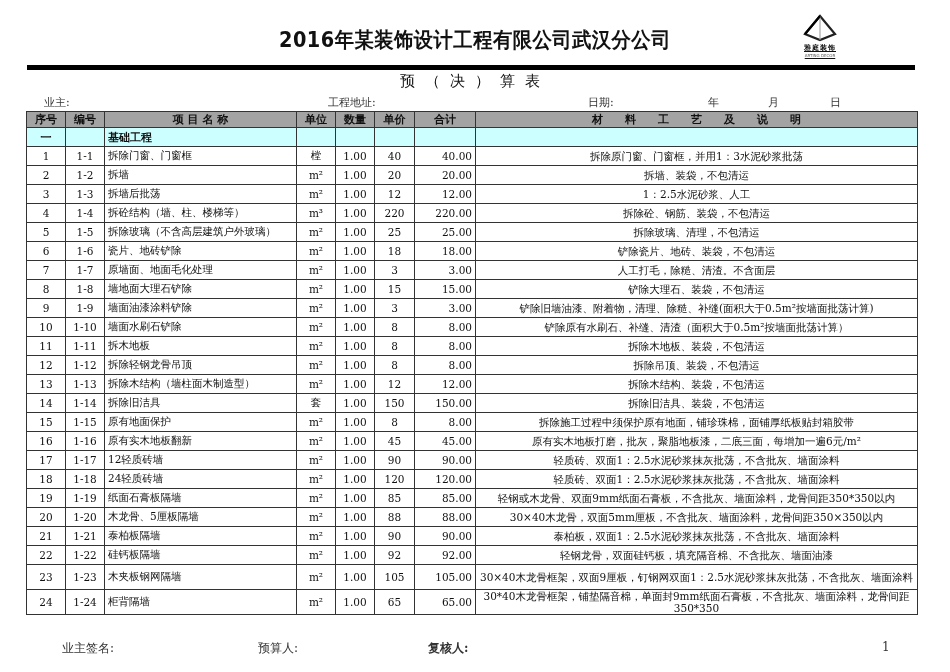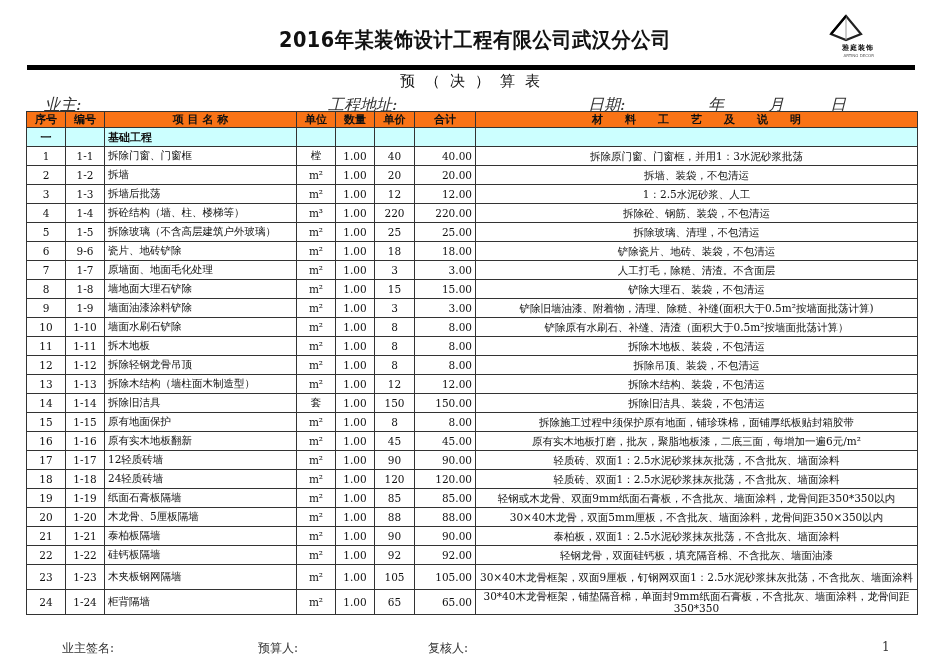--- a/index.html
+++ b/index.html
@@ -1,29 +1,29 @@
 <!DOCTYPE html>
 <html><head>
 <meta charset="utf-8">
 <style>
   html, body { margin:0; padding:0; background:#ffffff; }
   body { width:950px; height:672px; position:relative; overflow:hidden;
          font-family:"DejaVu Serif","Liberation Serif",serif; color:#111; }
   .title { position:absolute; left:0; top:26px; width:950px; text-align:center;
            font-family:"DejaVu Sans","Liberation Sans",sans-serif; font-size:21px; font-weight:bold; letter-spacing:0.5px; transform:scaleX(0.92); }
-  .logo { position:absolute; left:818px; top:14px; width:56px; height:50px; text-align:right; }
+  .logo { position:absolute; left:792px; top:14px; width:56px; height:50px; text-align:center;text-decoration:underline; }
   .logo svg { display:block; margin:0 auto; }
   .logo .cn { font-size:7px; font-weight:bold; letter-spacing:1px; margin-top:1px; }
   .logo .en { font-size:4px; color:#555; font-family:"DejaVu Sans",sans-serif; }
   .bar { position:absolute; left:27px; top:65px; width:888px; height:5px; background:#000; }
   .subtitle { position:absolute; left:0; top:72px; width:950px; text-align:center; font-size:15px; letter-spacing:10px; }
-  .meta { position:absolute; top:95px; font-size:16px; color:#333;font-style:italic; }
+  .meta { position:absolute; top:95px; font-size:11px; color:#333; }
   table { position:absolute; left:26px; top:111px; border-collapse:collapse; table-layout:fixed; width:891px; }
   td, th { border:1px solid #333; font-size:10.5px; height:18px; padding:0 3px; overflow:hidden; white-space:nowrap; }
-  th { font-family:"DejaVu Sans",sans-serif; font-weight:bold; font-size:11px; height:14px; background:#f97316; }
+  th { font-family:"DejaVu Sans",sans-serif; font-weight:bold; font-size:11px; height:14px; background:#a3a3a3; }
   .sect td { background:#ccffff; font-family:"DejaVu Sans",sans-serif; font-weight:bold; font-size:11px; height:18px; }
   .c { text-align:center; }
   .r { text-align:right; }
   td.note { white-space:normal; line-height:12px;text-align:center; }
   tr.tall td { height:24px; }
   .footer { position:absolute; top:640px; font-size:12px; color:#333; }
 </style>
 </head>
 <body>
 
@@ -129,21 +129,21 @@
         <td class="c">1-5</td>
         <td>拆除玻璃（不含高层建筑户外玻璃）</td>
         <td class="c">m²</td>
         <td class="c">1.00</td>
         <td class="c">25</td>
         <td class="r">25.00</td>
         <td class="note">拆除玻璃、清理，不包清运</td>
       </tr>
       <tr>
         <td class="c">6</td>
-        <td class="c">9-6</td>
+        <td class="c">1-6</td>
         <td>瓷片、地砖铲除</td>
         <td class="c">m²</td>
         <td class="c">1.00</td>
         <td class="c">18</td>
         <td class="r">18.00</td>
         <td class="note">铲除瓷片、地砖、装袋，不包清运</td>
       </tr>
       <tr>
         <td class="c">7</td>
         <td class="c">1-7</td>
@@ -322,14 +322,14 @@
         <td class="c">1.00</td>
         <td class="c">65</td>
         <td class="r">65.00</td>
         <td class="note">30*40木龙骨框架，铺垫隔音棉，单面封9mm纸面石膏板，不含批灰、墙面涂料，龙骨间距350*350</td>
       </tr>
     </tbody>
 </table>
 
 <div class="footer" style="left:62px;">业主签名:</div>
 <div class="footer" style="left:258px;">预算人:</div>
-<div class="footer" style="left:428px;">复核人:</div>
+<div class="footer" style="left:428px;font-weight:bold;">复核人:</div>
 <div class="footer" style="left:882px;">1</div>
 
 </body></html>

